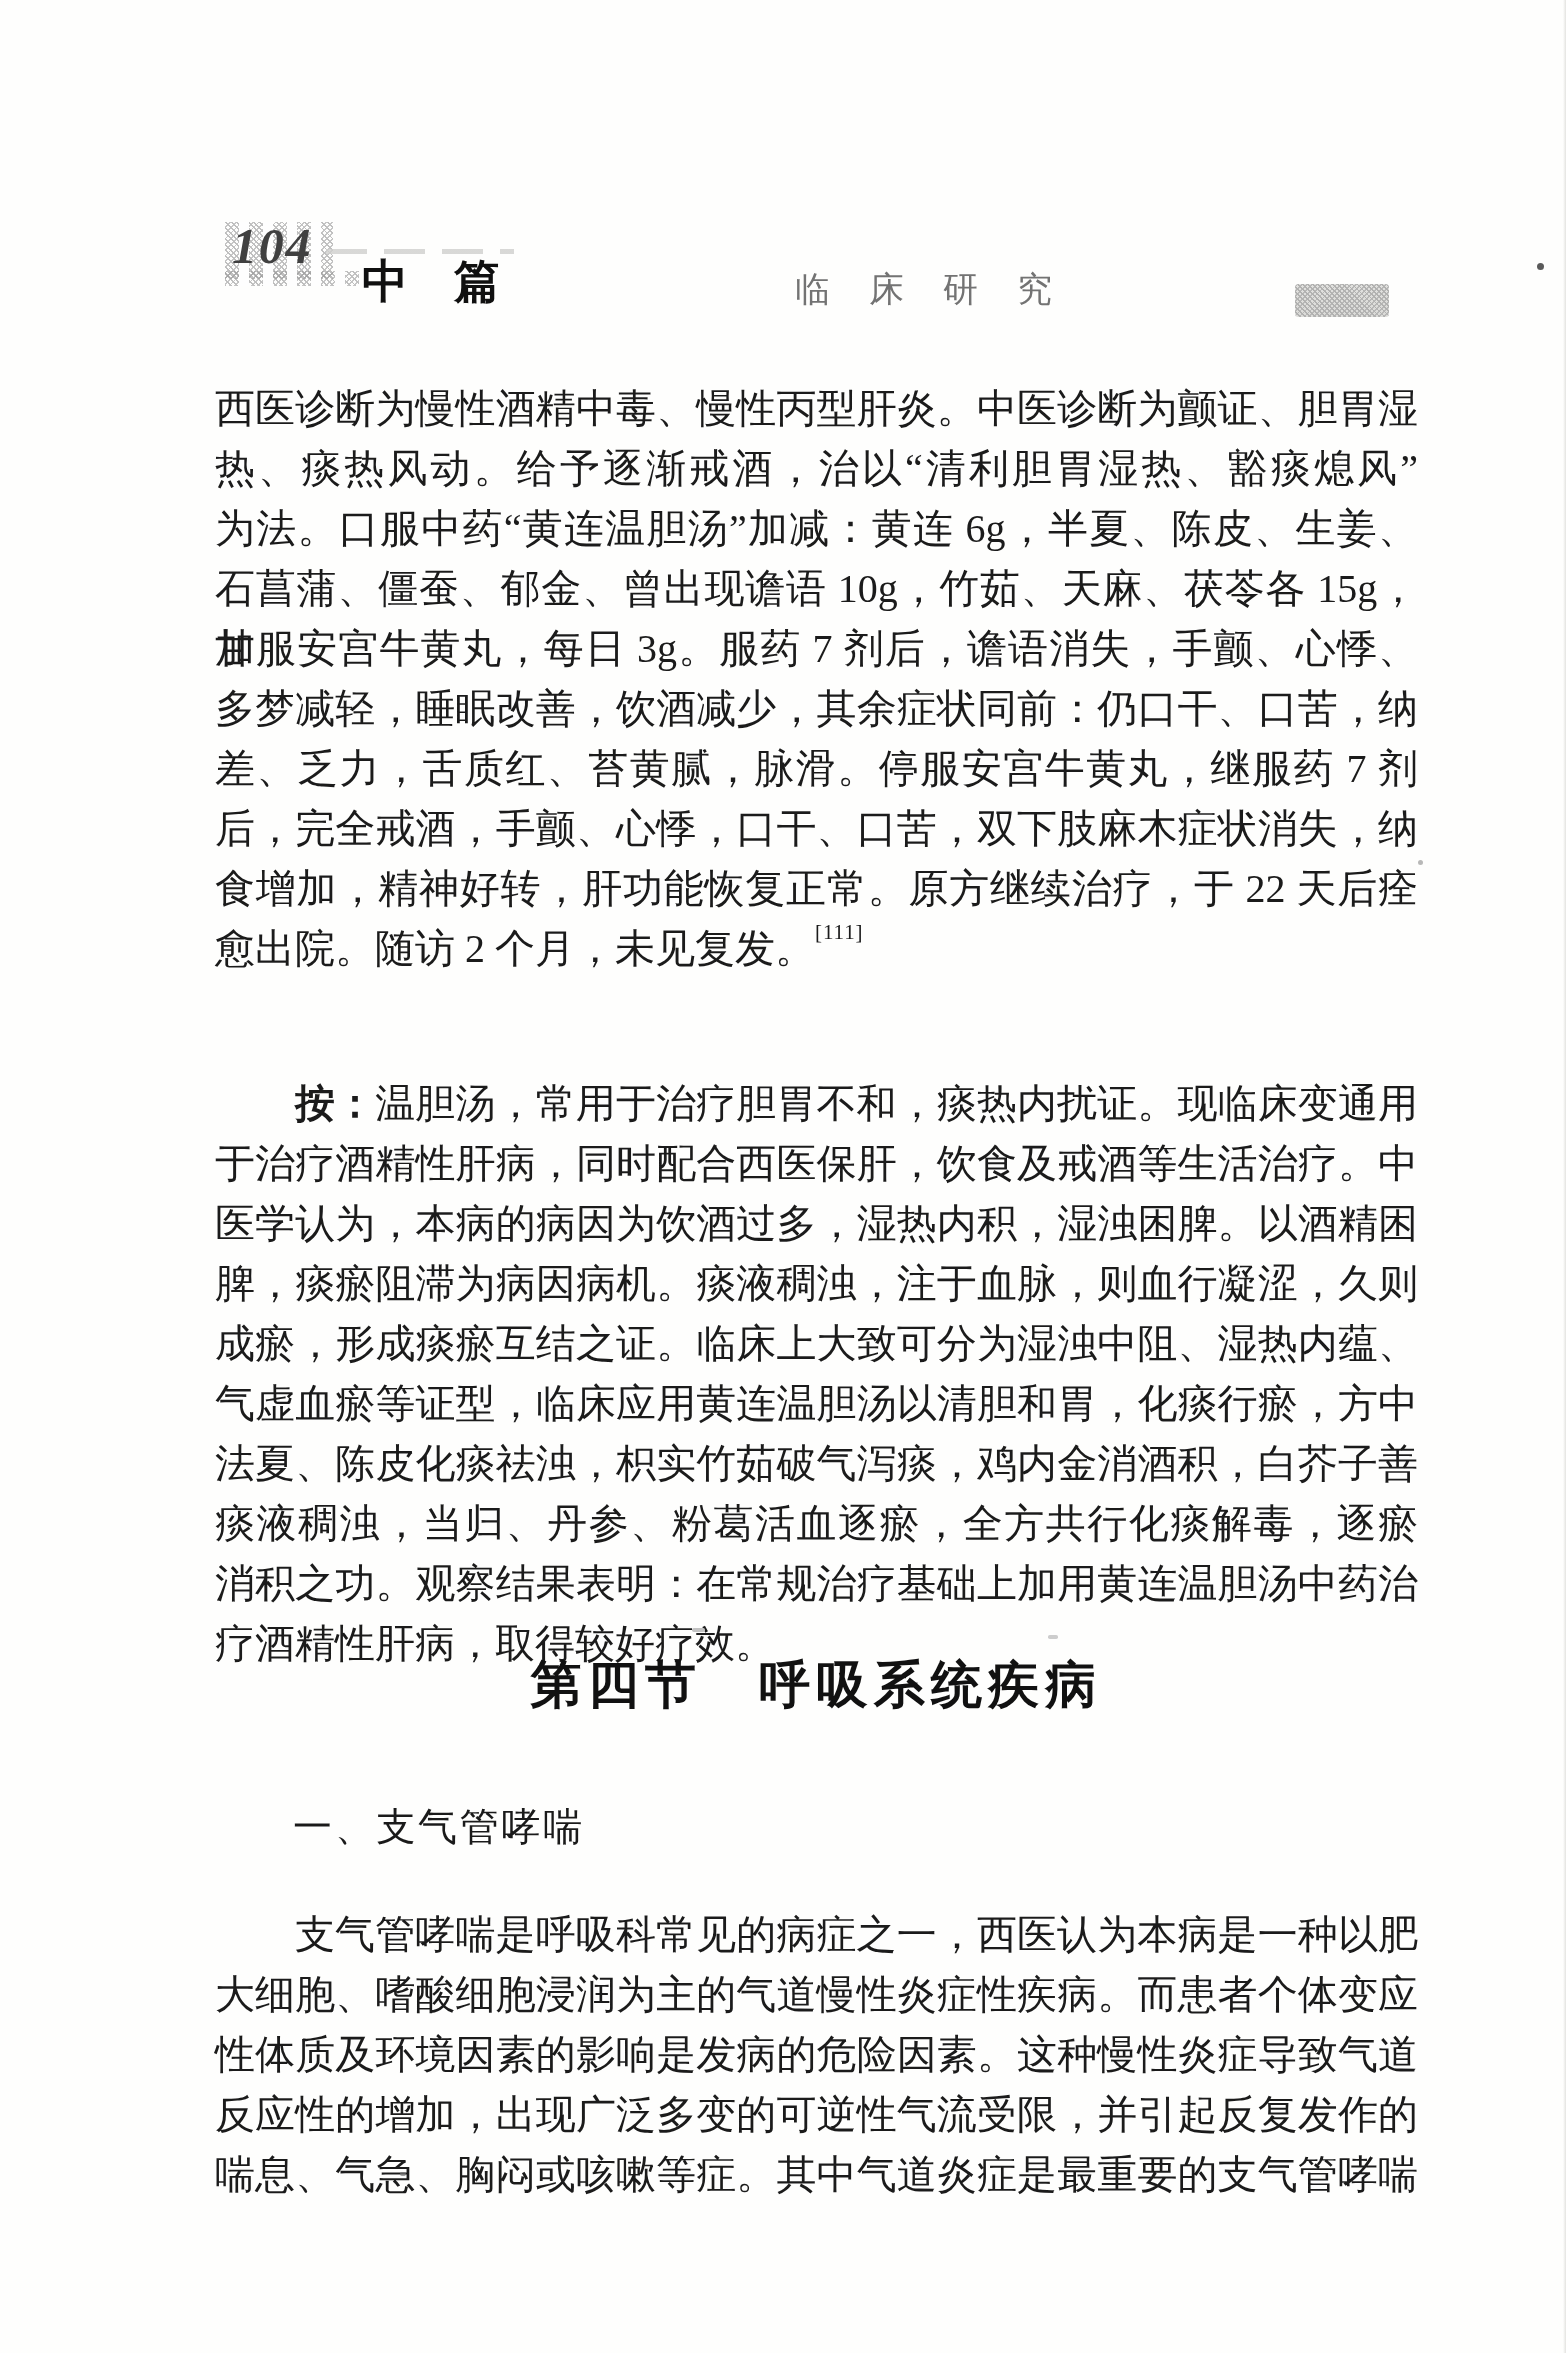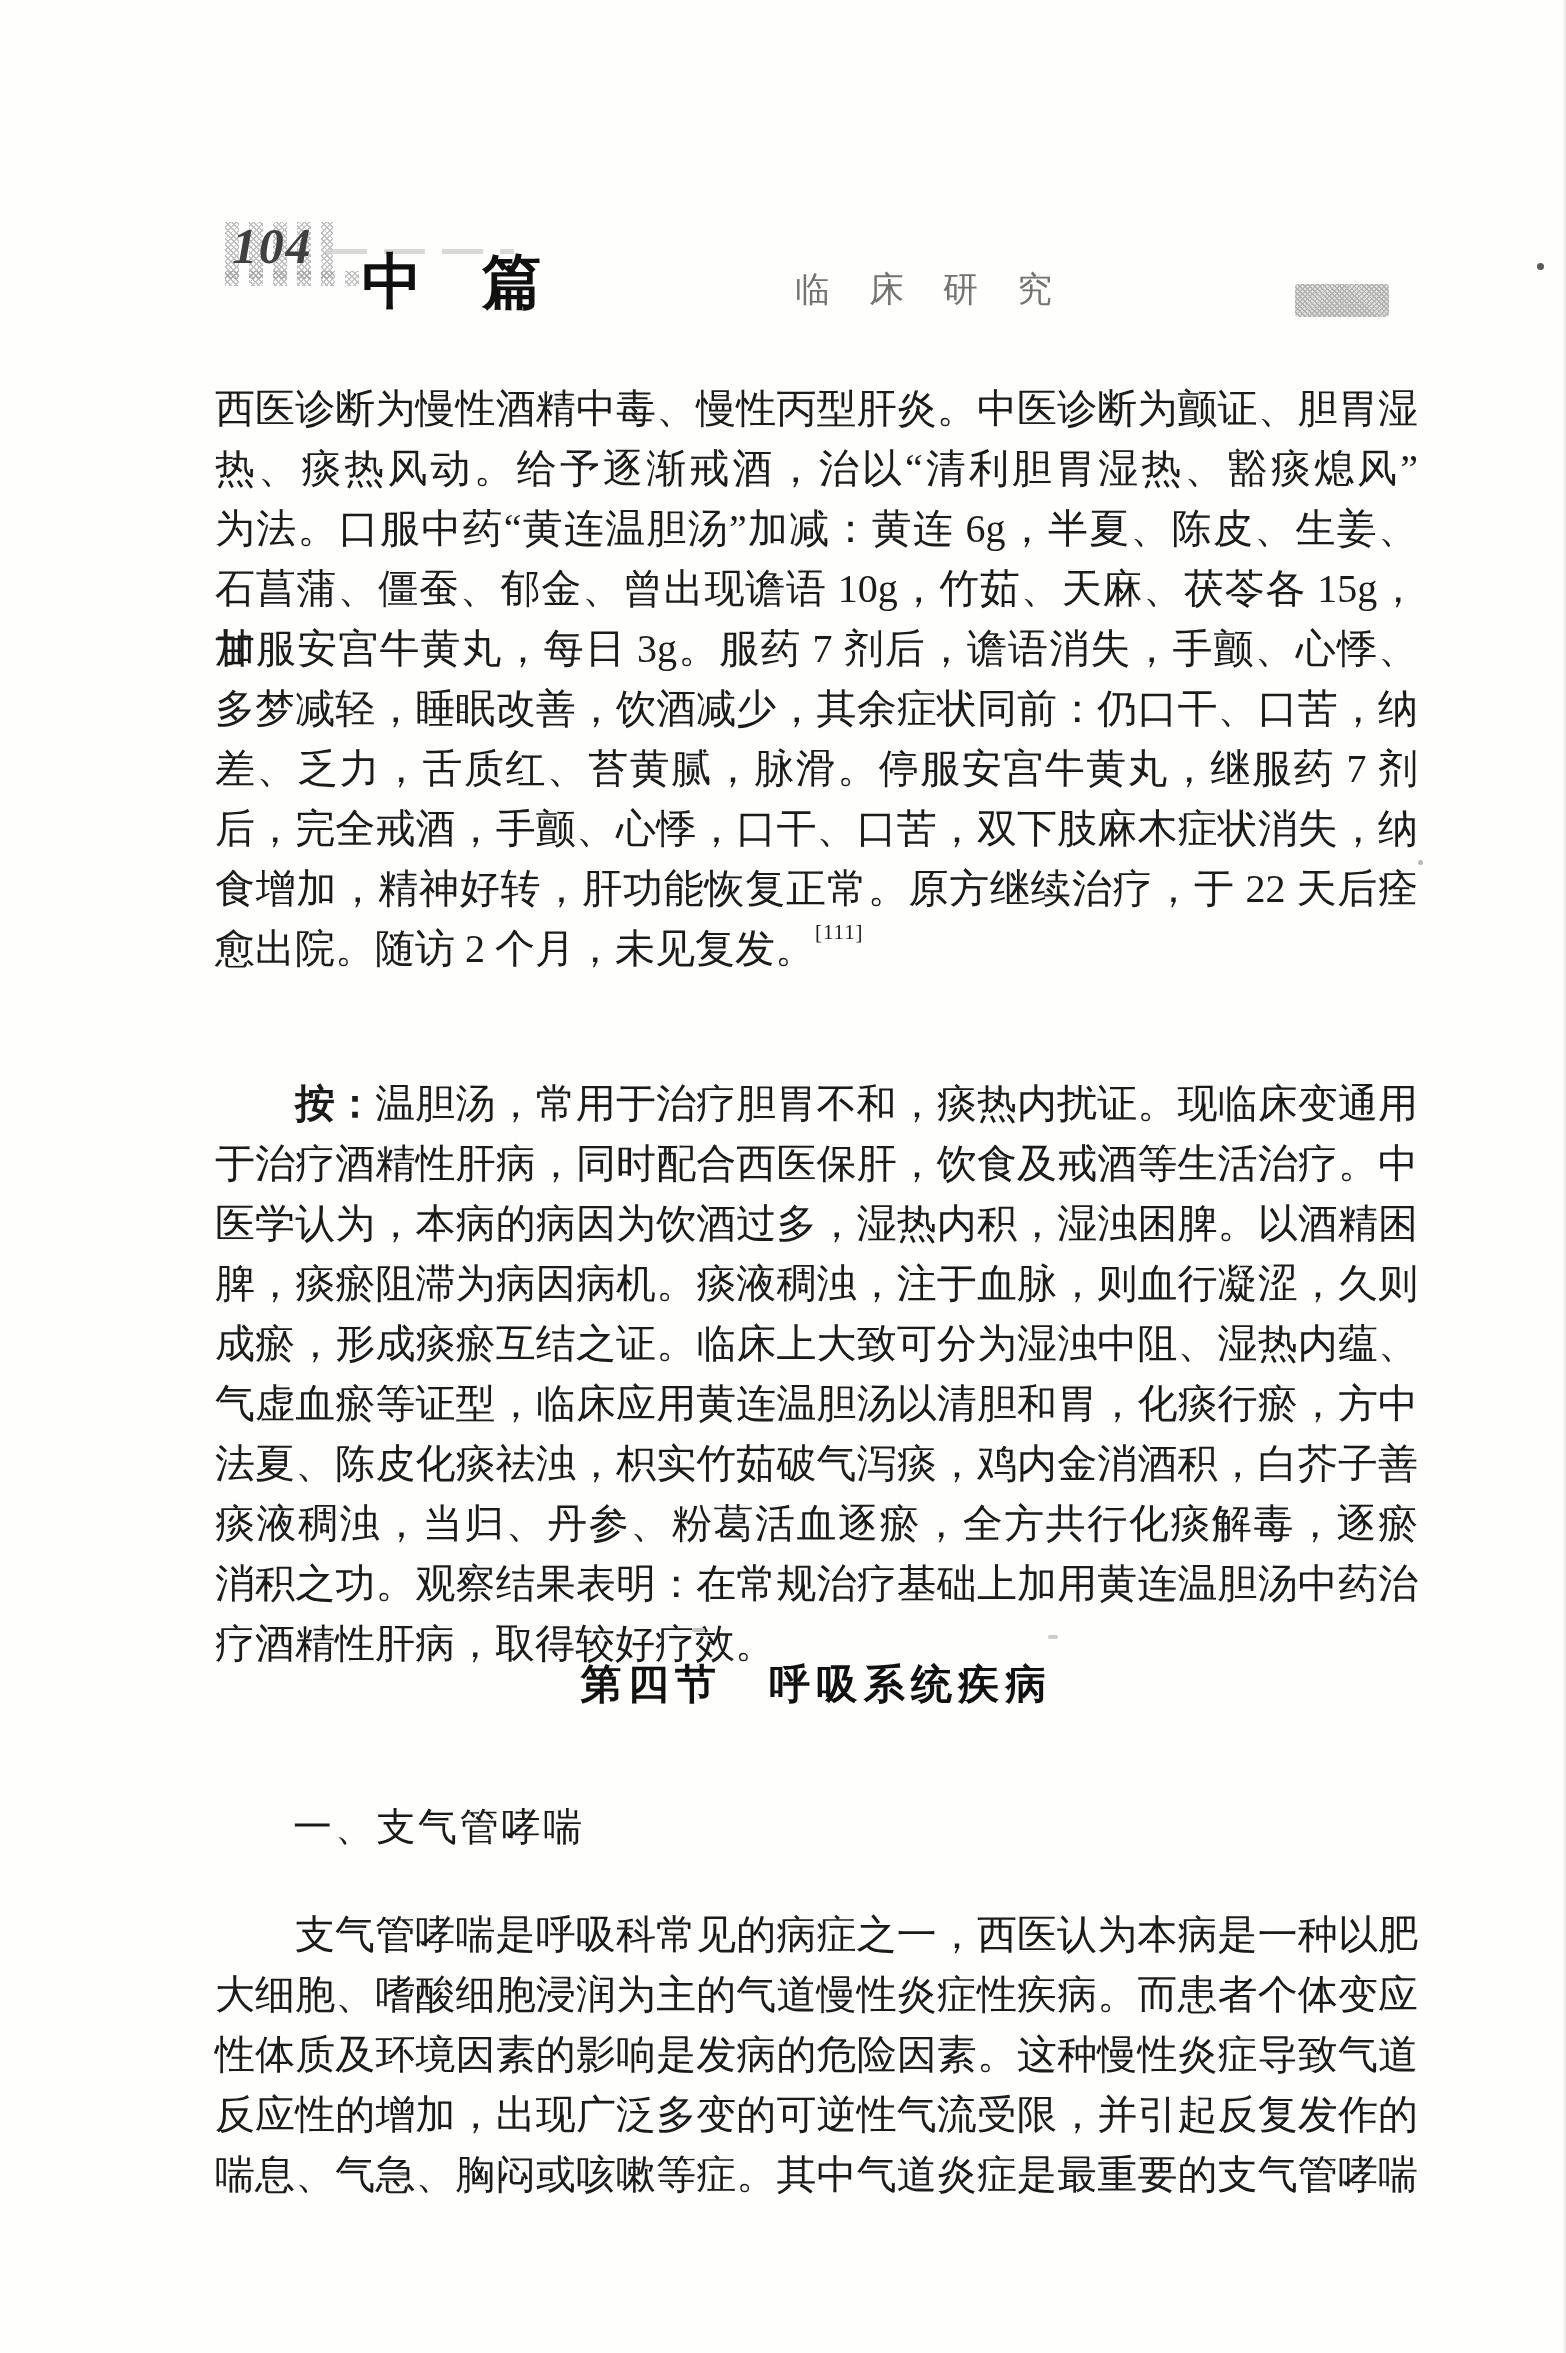--- a/index.html
+++ b/index.html
@@ -33,21 +33,21 @@
     font-style:italic;font-weight:bold;font-size:50px;line-height:57px;
     letter-spacing:1.8px;color:#404040;
   }
   .header-dashes{
     position:absolute;left:326px;top:249px;width:188px;height:5.3px;
     background:repeating-linear-gradient(90deg,#cfcfcd 0 41px,transparent 41px 58px);
     opacity:.8;
   }
   .part-label{
     position:absolute;left:362px;top:257px;
-    font-weight:bold;font-size:60px;line-height:50px;color:#101010;
+    font-weight:bold;font-size:46px;line-height:50px;color:#101010;
     font-family:"Liberation Serif","DejaVu Serif",serif;
   }
   .running-title{
     position:absolute;left:795px;top:268px;
     font-size:35px;line-height:41px;letter-spacing:39px;color:#737373;
     font-family:"Liberation Sans","DejaVu Sans",sans-serif;
     text-align:right;
   }
   .smudge{
     position:absolute;left:1295px;top:284px;width:94px;height:33px;border-radius:3.5px;
@@ -71,21 +71,21 @@
   .line.indent{padding-left:80px;}
   .line.end{text-align-last:left;}
   .line b{font-weight:bold;}
   sup.ref{font-size:21px;vertical-align:23px;line-height:0;letter-spacing:0.9px;}
 
   
   .h-section{
     position:absolute;left:215px;top:1649px;width:1203px;margin:0;
     text-align:center;
     font-family:"Liberation Sans","DejaVu Sans",sans-serif;
-    font-weight:bold;font-size:41px;line-height:71px;letter-spacing:6.2px;color:#111;
+    font-weight:bold;font-size:51px;line-height:71px;letter-spacing:6.2px;color:#111;
   }
   .h-sub{
     position:absolute;left:215px;top:1802px;width:1203px;margin:0;
     padding-left:78px;
     font-family:"Liberation Sans","DejaVu Sans",sans-serif;
     font-weight:normal;font-size:39px;line-height:50px;letter-spacing:2.7px;color:#1a1a1a;
   }
 
   
   .speck{position:absolute;border-radius:50%;}

